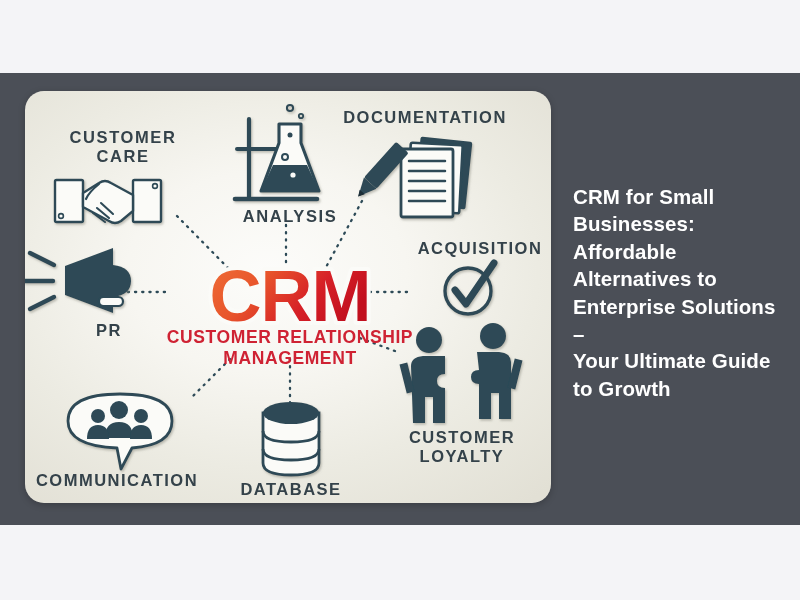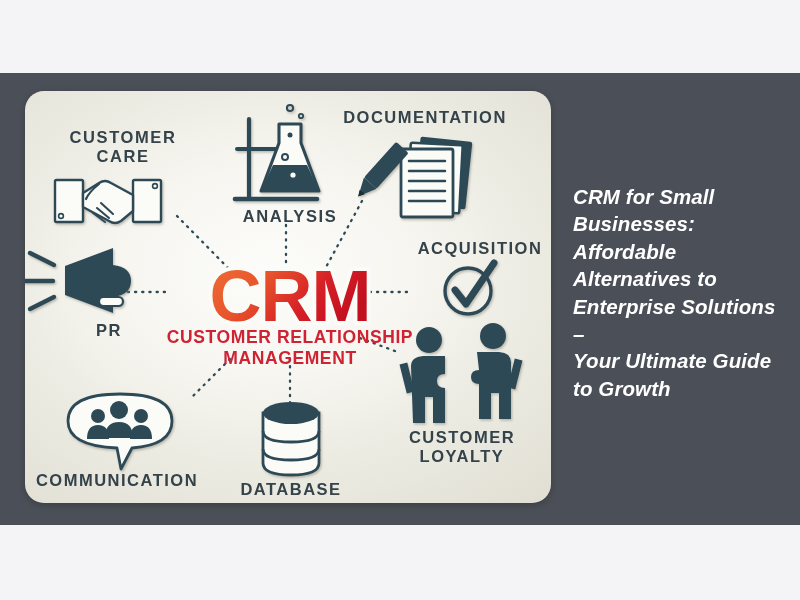--- a/index.html
+++ b/index.html
@@ -36,21 +36,20 @@
   #hero-title {
     position:absolute;
     left:573px; top:183px;
     width:214px;
     color:#ffffff;
     font-size:20.5px;
     font-weight:bold;
     line-height:27.4px;
     letter-spacing:.1px;
     white-space:pre-line;
-    font-style:italic;
   }
 </style>
 </head>
 <body>
 
 <div id="hero-band"></div>
 
 <div id="crm-card">
   <svg id="crm-svg" width="526" height="412" viewBox="0 0 526 412">
     <defs>

